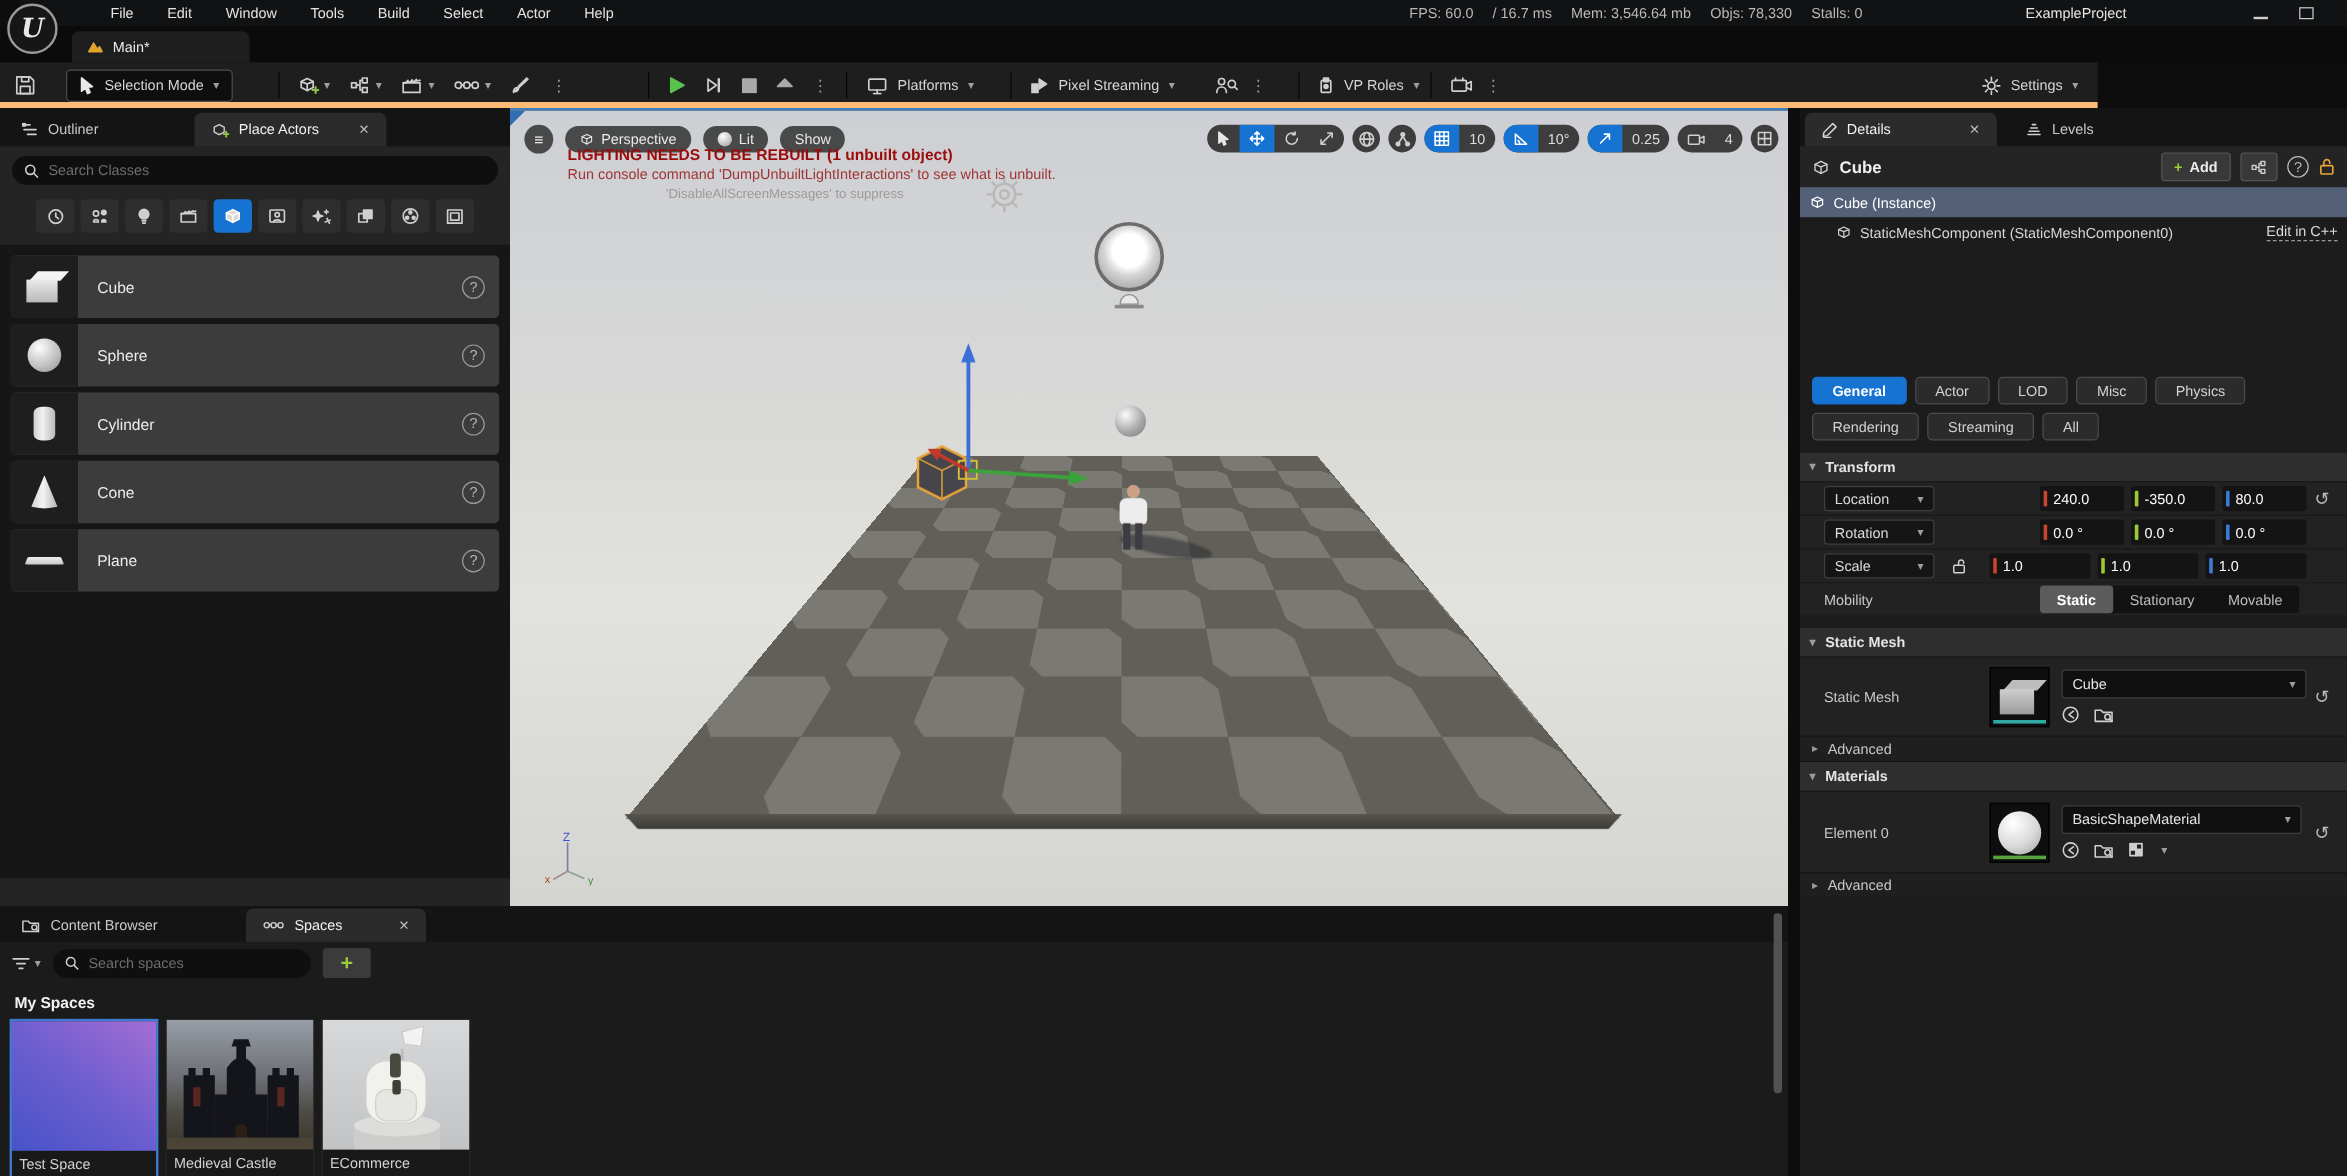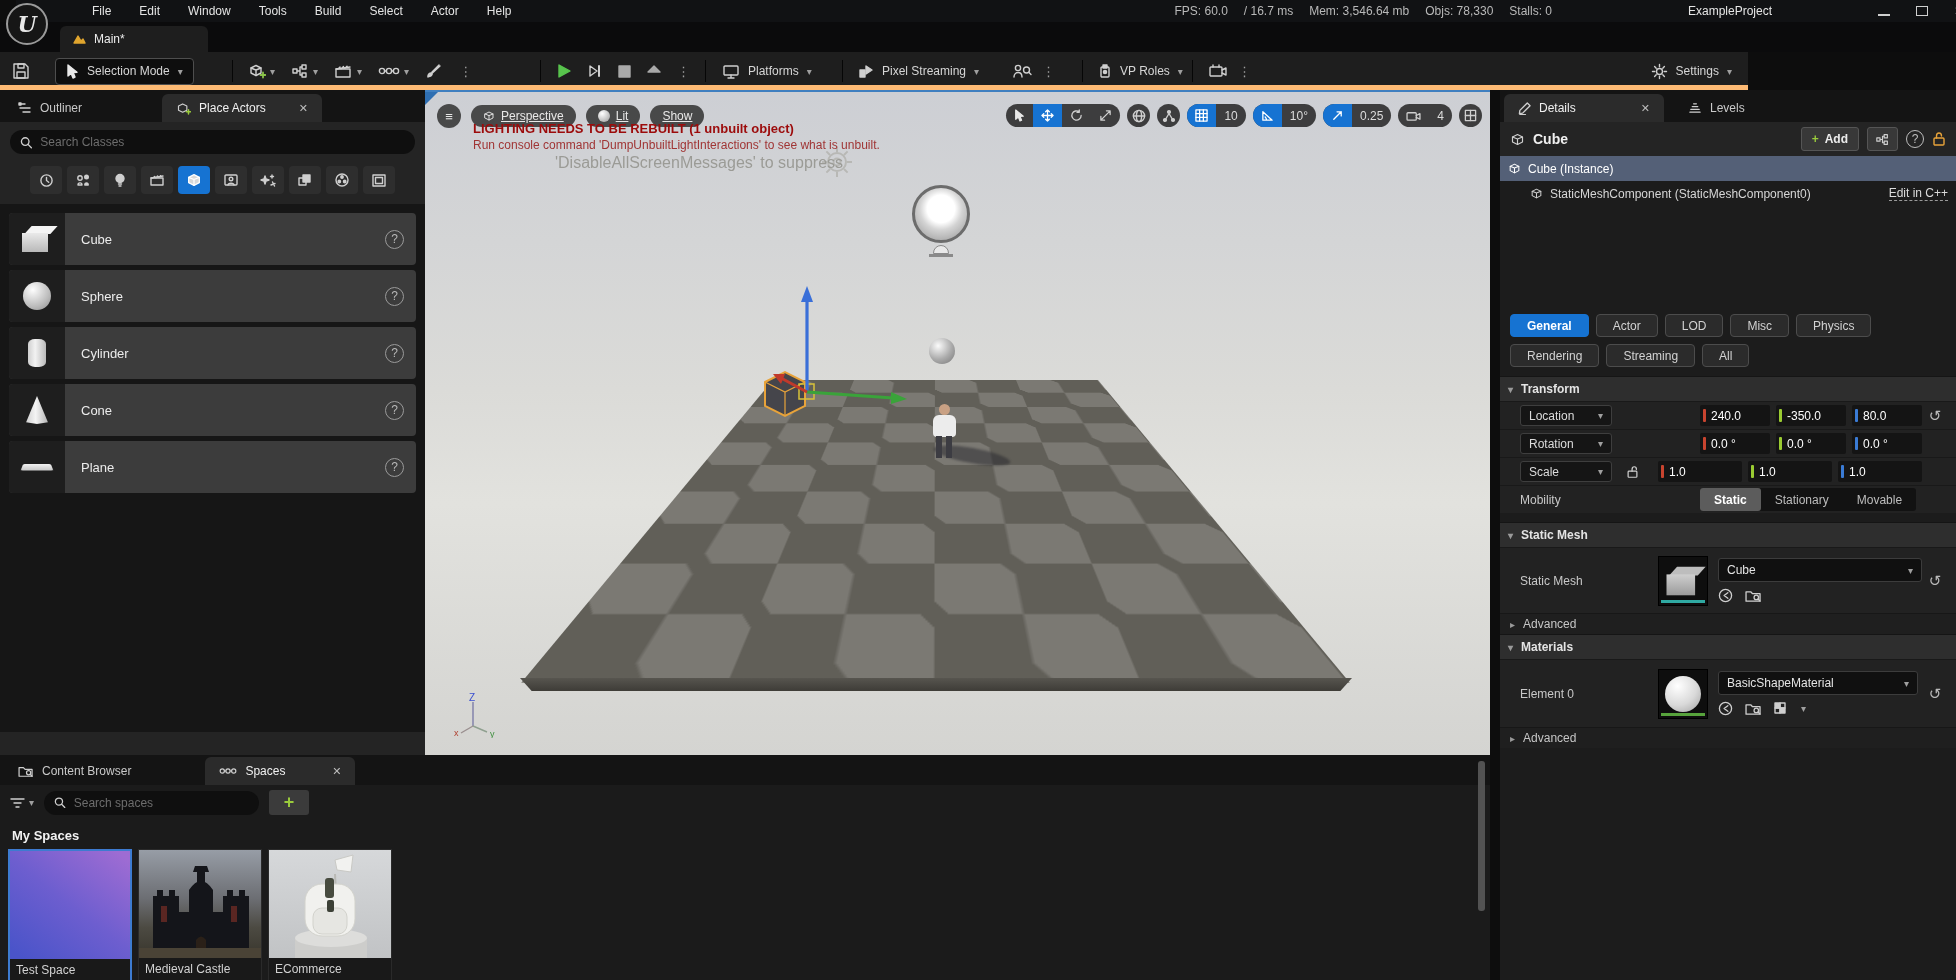--- a/index.html
+++ b/index.html
@@ -60,33 +60,33 @@
   .th-cyl { width:18px; height:28px; border-radius:7px/5px; background:linear-gradient(90deg,#cfcfcf,#f2f2f2 40%,#b9b9b9); }
   .th-cone { width:26px; height:28px; background:linear-gradient(90deg,#c9c9c9,#f4f4f4 45%,#a9a9a9); clip-path:polygon(50% 0, 92% 94%, 50% 100%, 8% 94%); }
   .th-plane { width:30px; height:12px; background:linear-gradient(#f2f2f2,#c9c9c9); transform:perspective(60px) rotateX(58deg); border-radius:2px; }
 
   
   #viewport { left:425px; top:90px; width:1065px; height:665px; overflow:hidden;
     background:linear-gradient(180deg,#cdcfd4 0%,#dbdbd8 45%,#e2e2de 62%,#d4d4d1 100%);
     border-top:2px solid #3f7fc0; }
   #vp-corner { left:0; top:0; width:0; height:0; border-top:13px solid #2f6fb2; border-right:13px solid transparent; }
   .vpill { background:rgba(43,43,43,.82); color:#e8e8e8; border-radius:11px; height:22px;
-    display:flex; align-items:center; gap:6px; padding:0 12px;text-decoration:underline; }
+    display:flex; align-items:center; gap:6px; padding:0 12px; }
   #vp-left-bar { left:12px; top:12px; display:flex; gap:10px; align-items:center; }
   #vp-menu-btn { width:24px; height:24px; border-radius:50%; background:rgba(43,43,43,.82); color:#e8e8e8;
     display:flex; align-items:center; justify-content:center; font-size:13px; }
   #vp-right-bar { right:8px; top:12px; display:flex; gap:7px; align-items:center; }
   .seg-pill { background:rgba(35,35,35,.85); border-radius:12px; height:23px; display:flex; align-items:center; overflow:hidden; }
   .seg { height:23px; display:flex; align-items:center; justify-content:center; padding:0 8px; color:#dcdcdc; }
   .seg.on { background:#1673d2; }
   .roundbtn { width:23px; height:23px; border-radius:50%; background:rgba(35,35,35,.85); display:flex; align-items:center; justify-content:center; }
   #warn { left:48px; top:28px; line-height:17px; }
   #warn .w1 { color:#9c0b0b; font-weight:bold; font-size:13px; }
   #warn .w2 { color:#a03535; font-size:12px; }
-  #warn .w3 { color:#9b9b96; font-size:16px; margin-left:82px; }
+  #warn .w3 { color:#9b9b96; font-size:11px; margin-left:82px; }
   #floor { left:348px; top:288px; width:325px; height:281px; transform-origin:50% 0;
     transform:perspective(419px) rotateX(65deg);
     background-color:#7b7973;
     background-image:linear-gradient(45deg,#615f58 25%,transparent 25%,transparent 75%,#615f58 75%),
                      linear-gradient(45deg,#615f58 25%,transparent 25%,transparent 75%,#615f58 75%);
     background-size:81px 56px; background-position:0 0,40.5px 28px; }
   #floor-edge { left:95px; top:586px; width:832px; height:13px;
     background:linear-gradient(#57554f,#3e3c37); clip-path:polygon(0 0,100% 0,98.6% 100%,1.4% 100%); }
   #char { left:500px; top:312px; width:50px; height:64px; }
   #char .shadow { position:absolute; left:8px; top:44px; width:78px; height:15px; background:rgba(38,38,44,.5);

